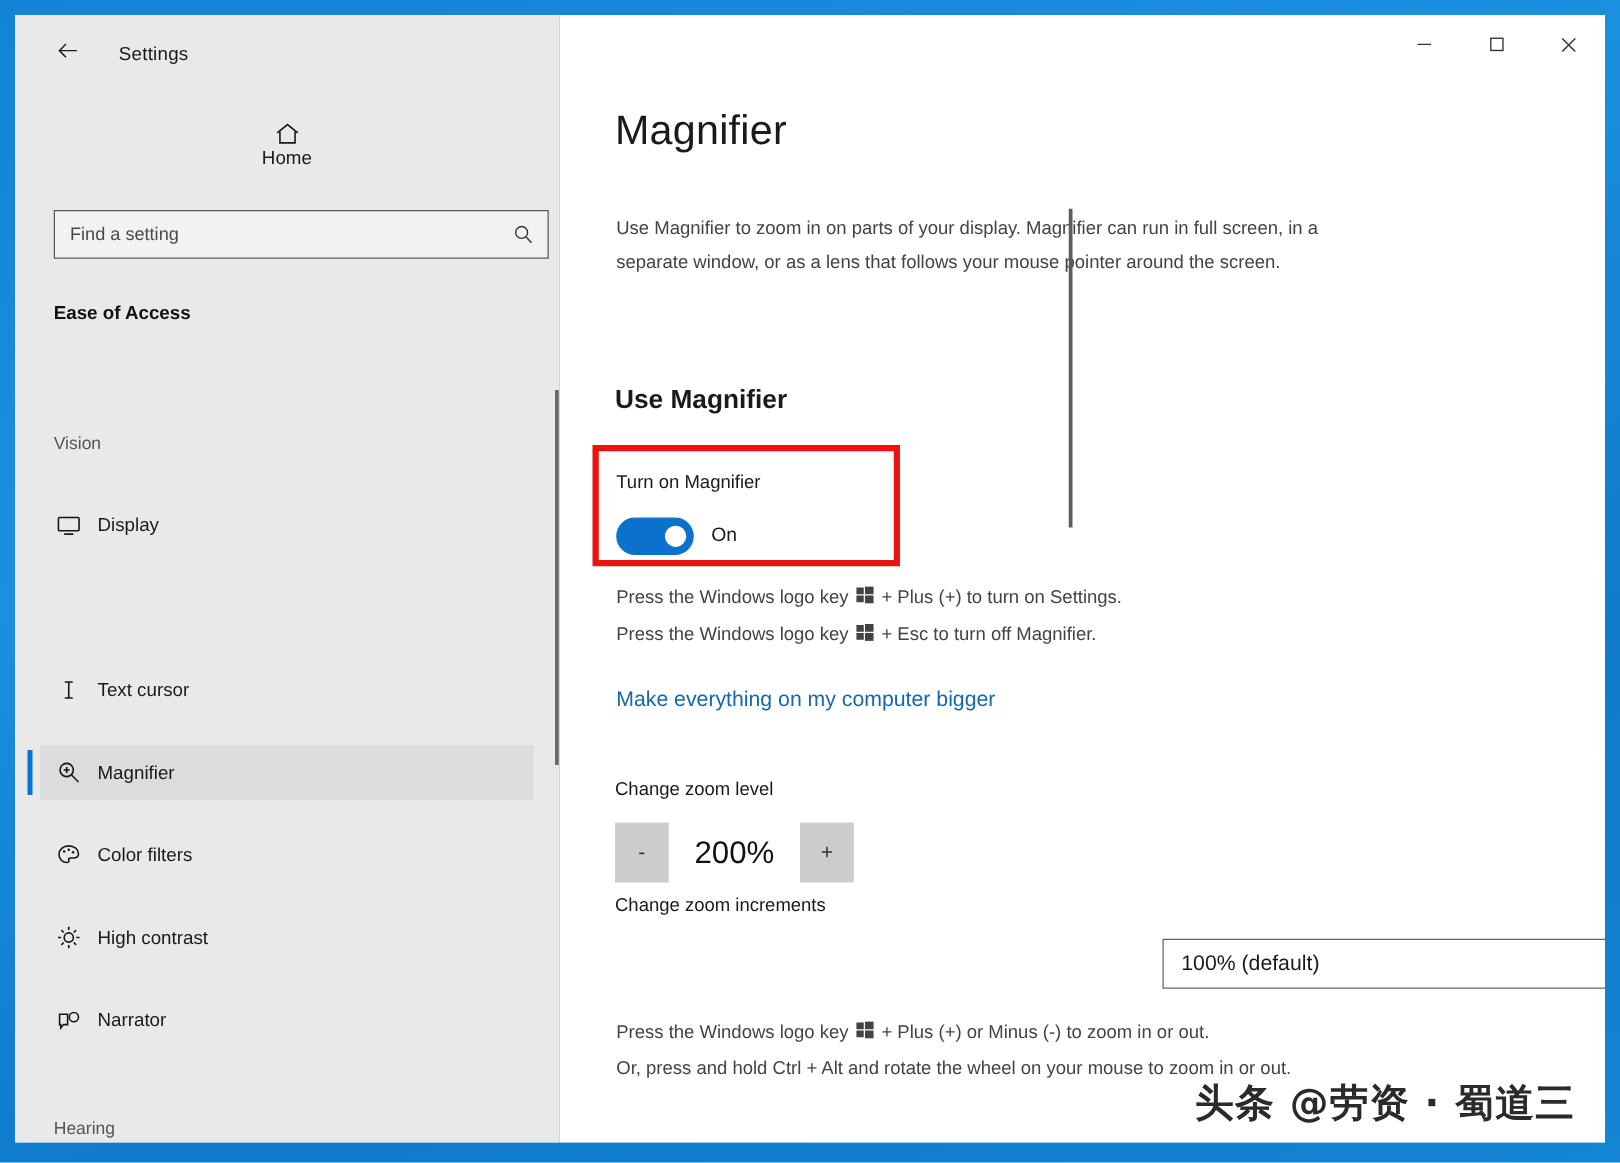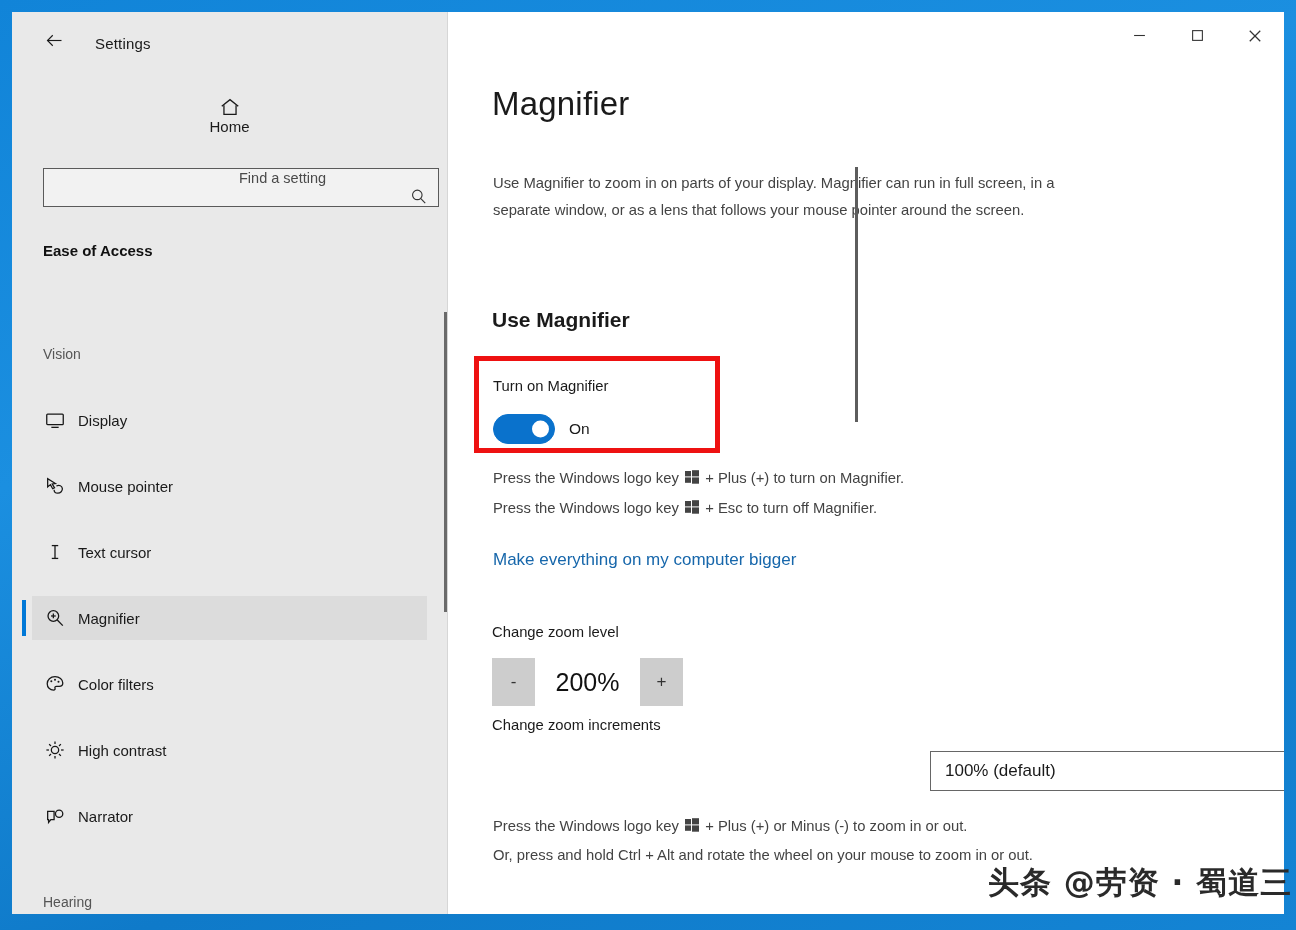--- a/index.html
+++ b/index.html
@@ -69,23 +69,22 @@
     width: 46px; display: flex; align-items: center; justify-content: center;
     color: #1a1a1a;
   }
   .nav-label { font-size: 15px; color: #1a1a1a; }
 
   .search-wrap {
     position: absolute; left: 31px; top: 156px;
     width: 396px; height: 39px;
     background: #f2f2f2;
     border: 1px solid #5a5a5a;
-    display: flex; align-items: flex-end;
+    display: flex; align-items: center;
     cursor: text;
-    flex-direction: column;
   }
   .search-input {
     flex: 1;
     border: none; outline: none; background: transparent;
     font-family: "Liberation Sans", sans-serif;
     font-size: 14.5px; color: #3a3a3a;
     padding: 0 12px;
   }
   .search-input::placeholder { color: #4a4a4a; opacity: 1; }
   .search-ico {
@@ -259,21 +258,20 @@
 
   
   #watermark {
     position: absolute; left: 956px; top: 862px;
     font-family: "DejaVu Sans", sans-serif;
     font-size: 31px; font-weight: bold;
     color: #2a2a2a;
     letter-spacing: 1px;
     white-space: nowrap;
     z-index: 7;
-    margin-left: 32px;
   }
 </style>
 </head>
 <body>
 
 <div id="window">
 
   <div id="sidebar">
 
     <div class="nav-home">
@@ -303,29 +301,20 @@
     <div class="nav-item" style="top:386px">
       <span class="nav-icon">
         <svg width="22" height="22" viewBox="0 0 24 24" fill="none" stroke="#171717" stroke-width="1.4">
           <rect x="3" y="5.5" width="18" height="11.5" rx="1"></rect>
           <line x1="8" y1="20" x2="16" y2="20"></line>
         </svg>
       </span>
       <span class="nav-label">Display</span>
     </div>
 
-    <div class="nav-item" style="top:452px">
-      <span class="nav-icon">
-        <svg width="22" height="22" viewBox="0 0 24 24" fill="none" stroke="#171717" stroke-width="1.4">
-          <path d="M4 4 L4 13 L7 10.5 L9.5 15 L11.5 14 L9 9.8 L12.5 9.3 Z"></path>
-          <path d="M13.5 12 C17 10.5 19.5 12 20 14.5 C20.4 17.5 18 19.8 15 19.8 C12.5 19.8 11 18 11 16"></path>
-        </svg>
-      </span>
-      <span class="nav-label">Mouse pointer</span>
-    </div>
 
     <div class="nav-item" style="top:518px">
       <span class="nav-icon">
         <svg width="22" height="22" viewBox="0 0 24 24" fill="none" stroke="#171717" stroke-width="1.4">
           <line x1="12" y1="5" x2="12" y2="19"></line>
           <line x1="8.5" y1="5" x2="15.5" y2="5"></line>
           <line x1="8.5" y1="19" x2="15.5" y2="19"></line>
         </svg>
       </span>
       <span class="nav-label">Text cursor</span>
@@ -409,21 +398,21 @@
       <div>
         <span>Press the Windows logo key</span>
         <span class="winkey">
           <svg width="14" height="14" viewBox="0 0 14 14">
             <rect x="0" y="1" width="6" height="5.4" fill="#434343"></rect>
             <rect x="7" y="0.2" width="7" height="6.2" fill="#434343"></rect>
             <rect x="0" y="7.4" width="6" height="5.4" fill="#434343"></rect>
             <rect x="7" y="7.4" width="7" height="6.3" fill="#434343"></rect>
           </svg>
         </span>
-        <span>+ Plus (+) to turn on Magnifier.</span>
+        <span>+ Plus (+) to turn on Settings.</span>
       </div>
       <div>
         <span>Press the Windows logo key</span>
         <span class="winkey">
           <svg width="14" height="14" viewBox="0 0 14 14">
             <rect x="0" y="1" width="6" height="5.4" fill="#434343"></rect>
             <rect x="7" y="0.2" width="7" height="6.2" fill="#434343"></rect>
             <rect x="0" y="7.4" width="6" height="5.4" fill="#434343"></rect>
             <rect x="7" y="7.4" width="7" height="6.3" fill="#434343"></rect>
           </svg>

